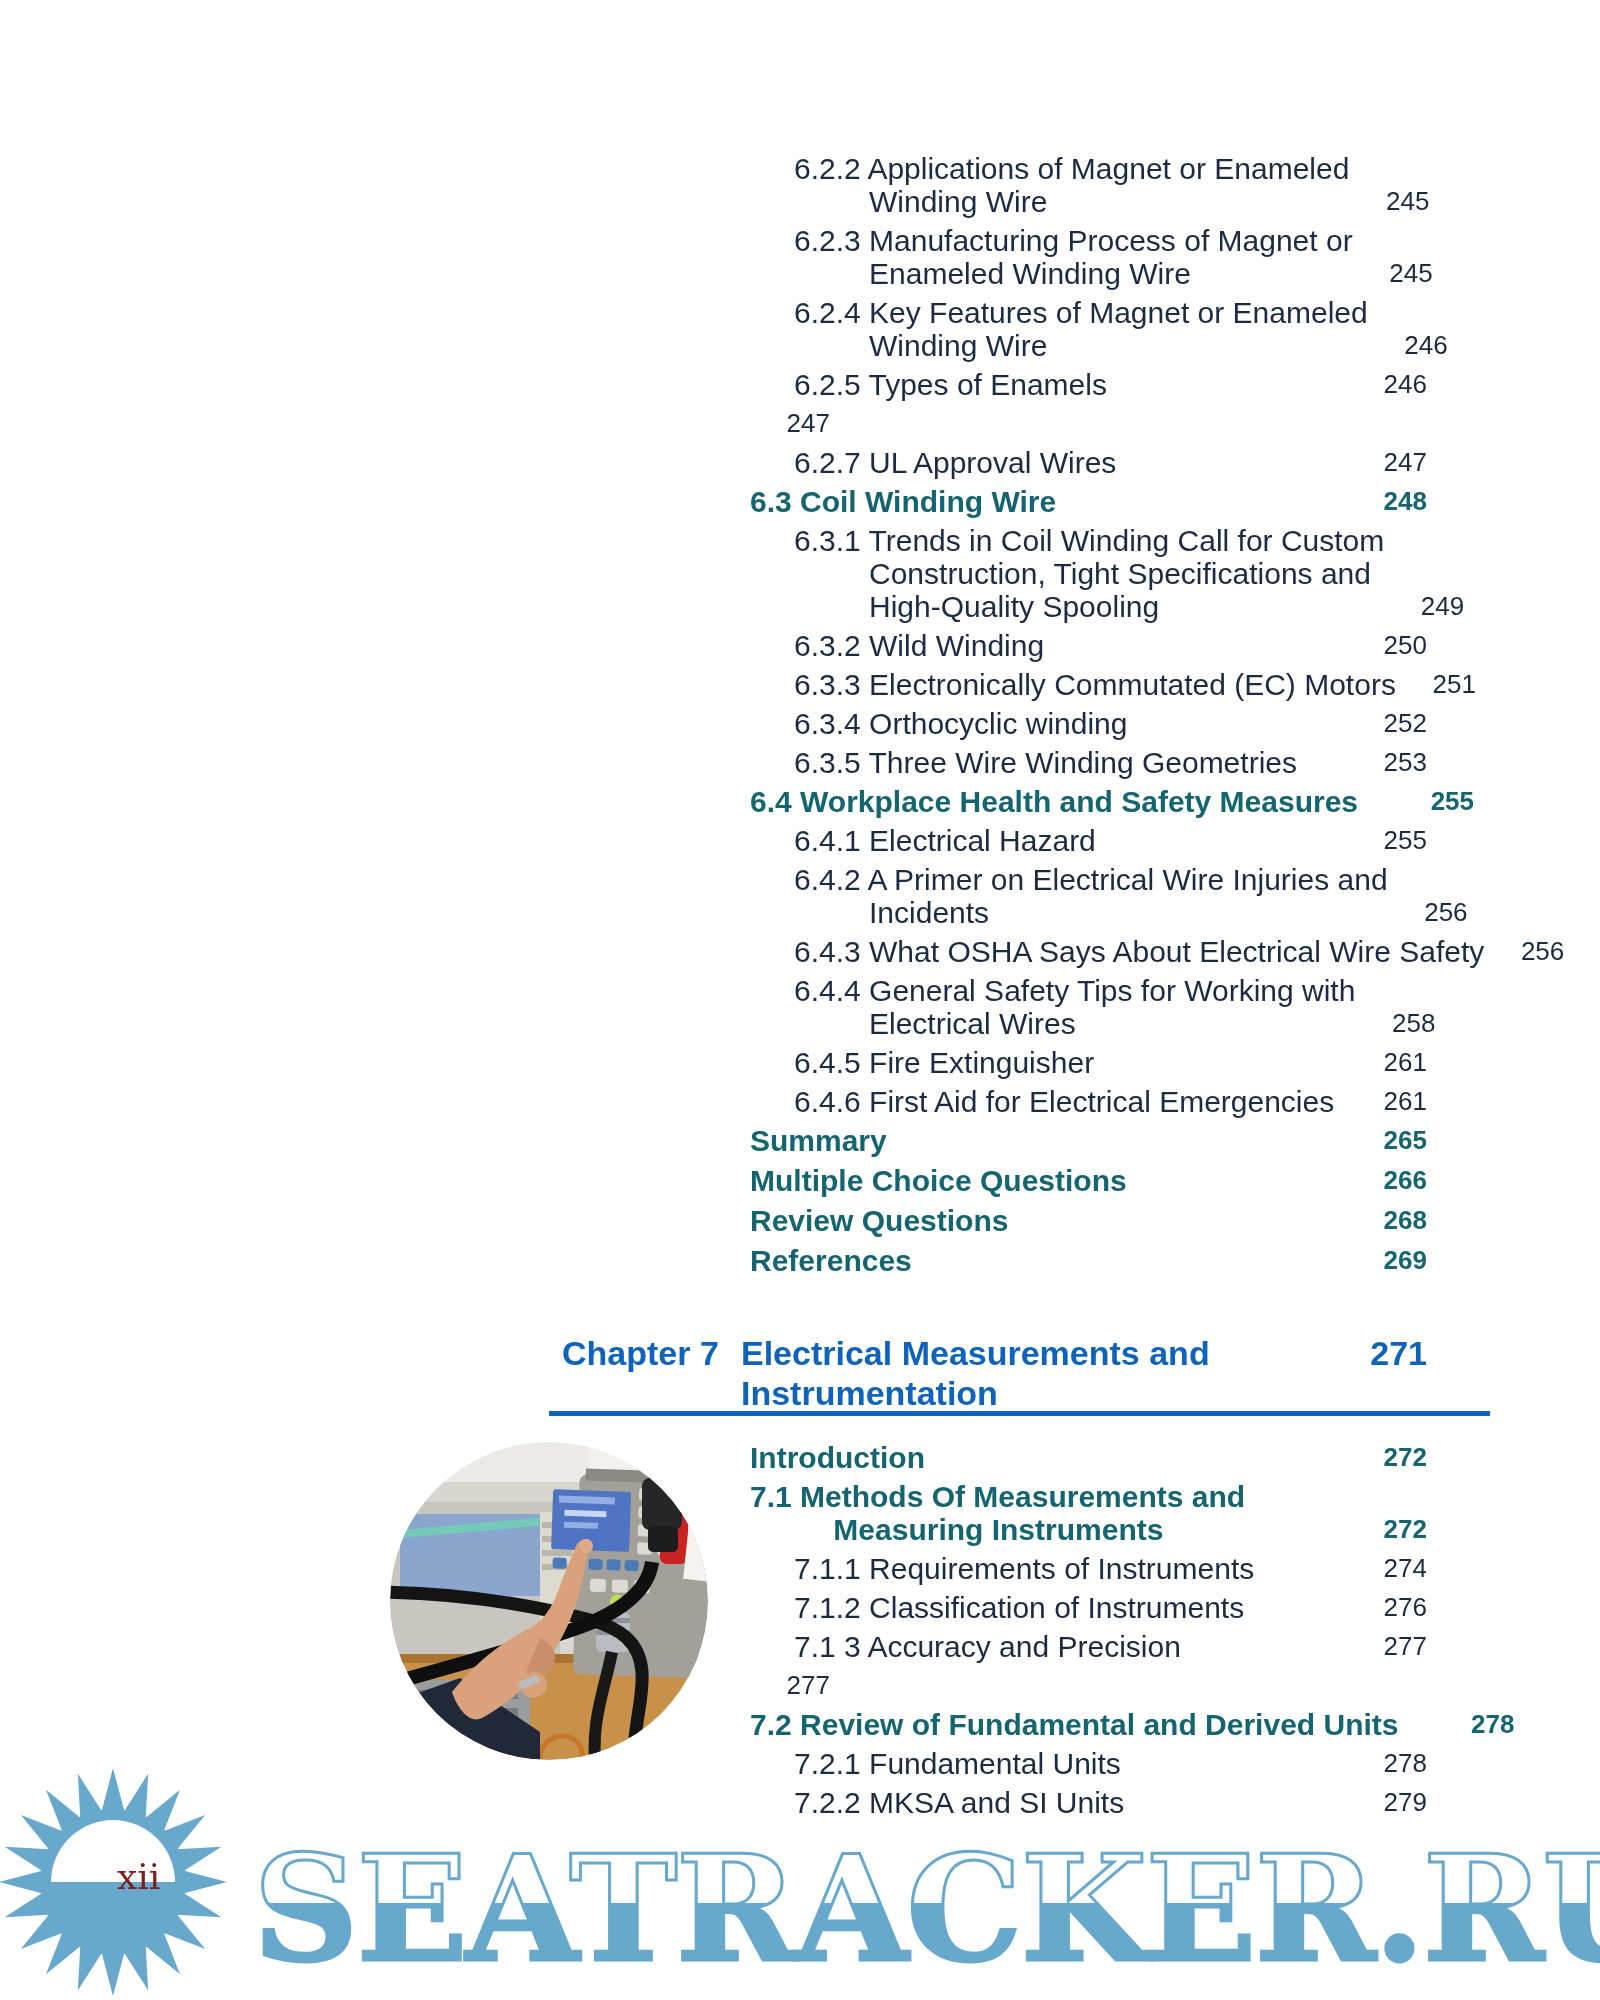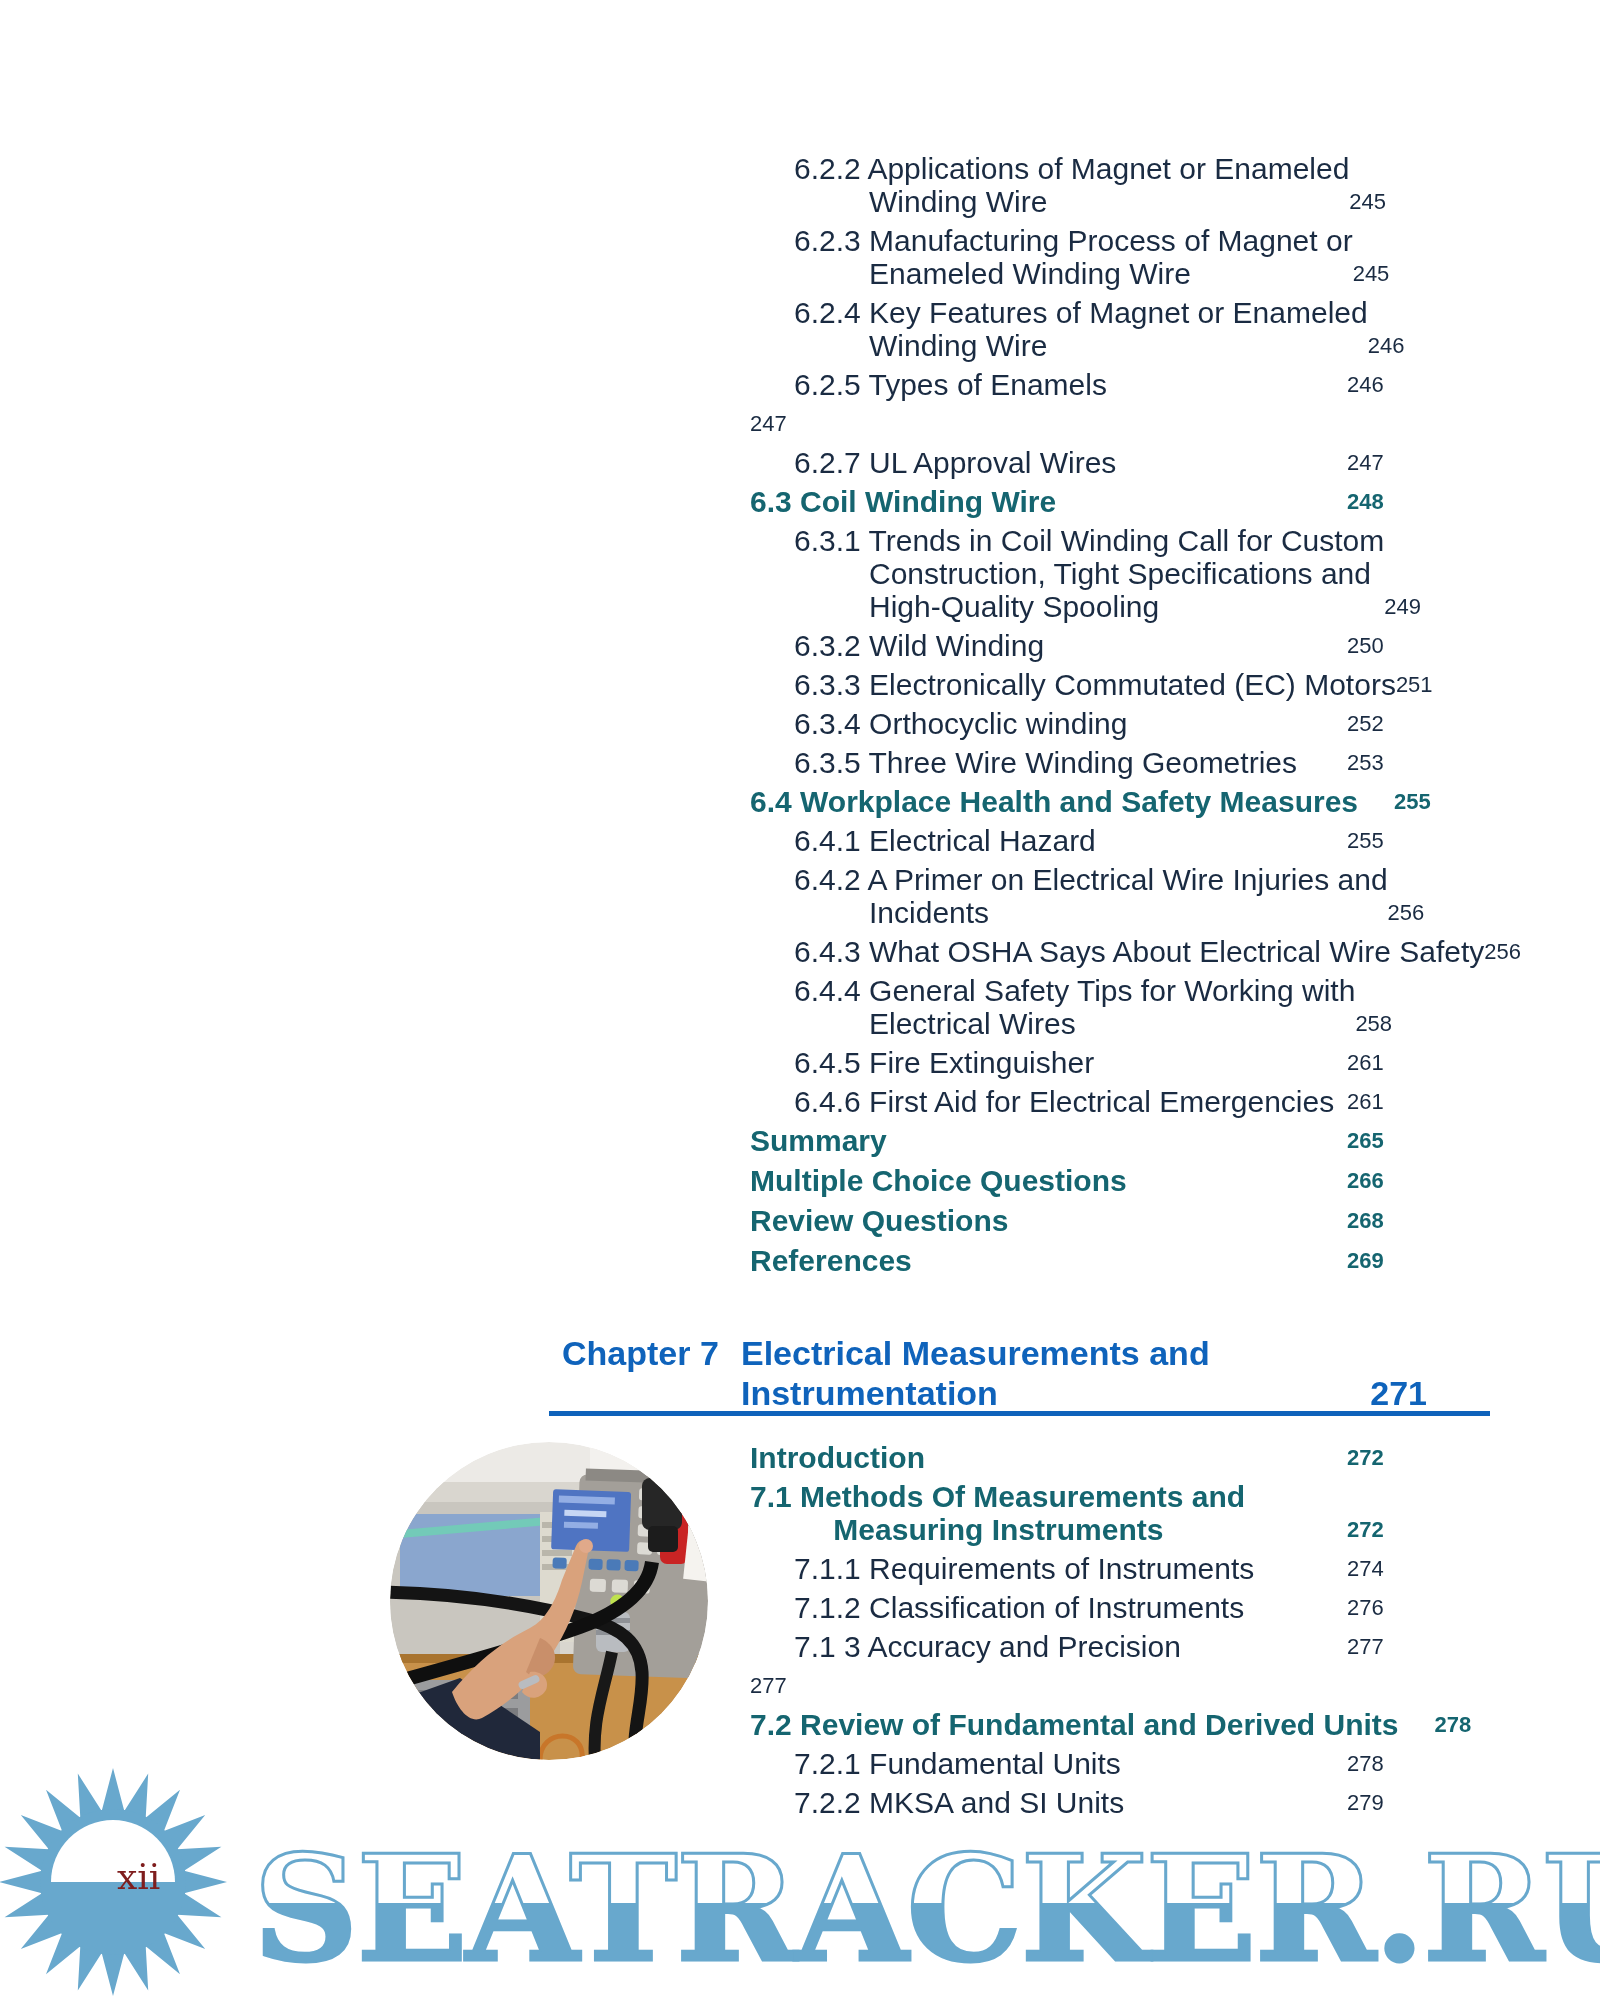--- a/index.html
+++ b/index.html
@@ -7,27 +7,27 @@
     width:1600px;height:2000px;position:relative;overflow:hidden;
     background:#ffffff;
     font-family:"Liberation Sans", sans-serif;
   }
   
   .toc{position:absolute;left:750px;right:173px;}
   #toc-main{top:152px;}
   #toc-chapter{top:1441px;}
   .row{display:flex;align-items:flex-end;margin-bottom:6px;}
   .row .txt{flex:1 1 auto;white-space:pre;font-size:30px;line-height:33px;}
-  .row .pg{flex:0 0 80px;text-align:left;font-size:22px;line-height:33px;}
+  .row .pg{flex:0 0 80px;text-align:right;font-size:26px;line-height:33px;}
   .row.sub{color:#1a2b42;font-weight:normal;}
   .row.sub .txt{padding-left:44px;}
   .row.section{color:#156570;font-weight:bold;gap:36px;}
   .row.back{color:#156570;font-weight:bold;margin-bottom:7px;}
   
-  .chapter{position:absolute;left:562px;right:173px;top:1333px;display:flex;align-items:flex-end;
+  .chapter{position:absolute;left:562px;right:173px;top:1333px;display:flex;
     color:#0f63bb;font-weight:bold;font-size:34px;line-height:40px;}
   .chapter .ch-label{flex:0 0 179px;align-self:flex-start;}
   .chapter .ch-title{flex:1 1 auto;white-space:pre;}
   .chapter .ch-page{flex:0 0 90px;text-align:right;}
   .ch-rule{position:absolute;left:549px;top:1411px;width:941px;height:5px;background:#0f63bb;}
   
   .photo{position:absolute;left:390px;top:1442px;width:318px;height:318px;border-radius:50%;overflow:hidden;}
   
   .sun{position:absolute;left:-2px;top:1767px;width:230px;height:230px;}
   .roman{position:absolute;left:117px;top:1858px;font-family:"DejaVu Serif",serif;

